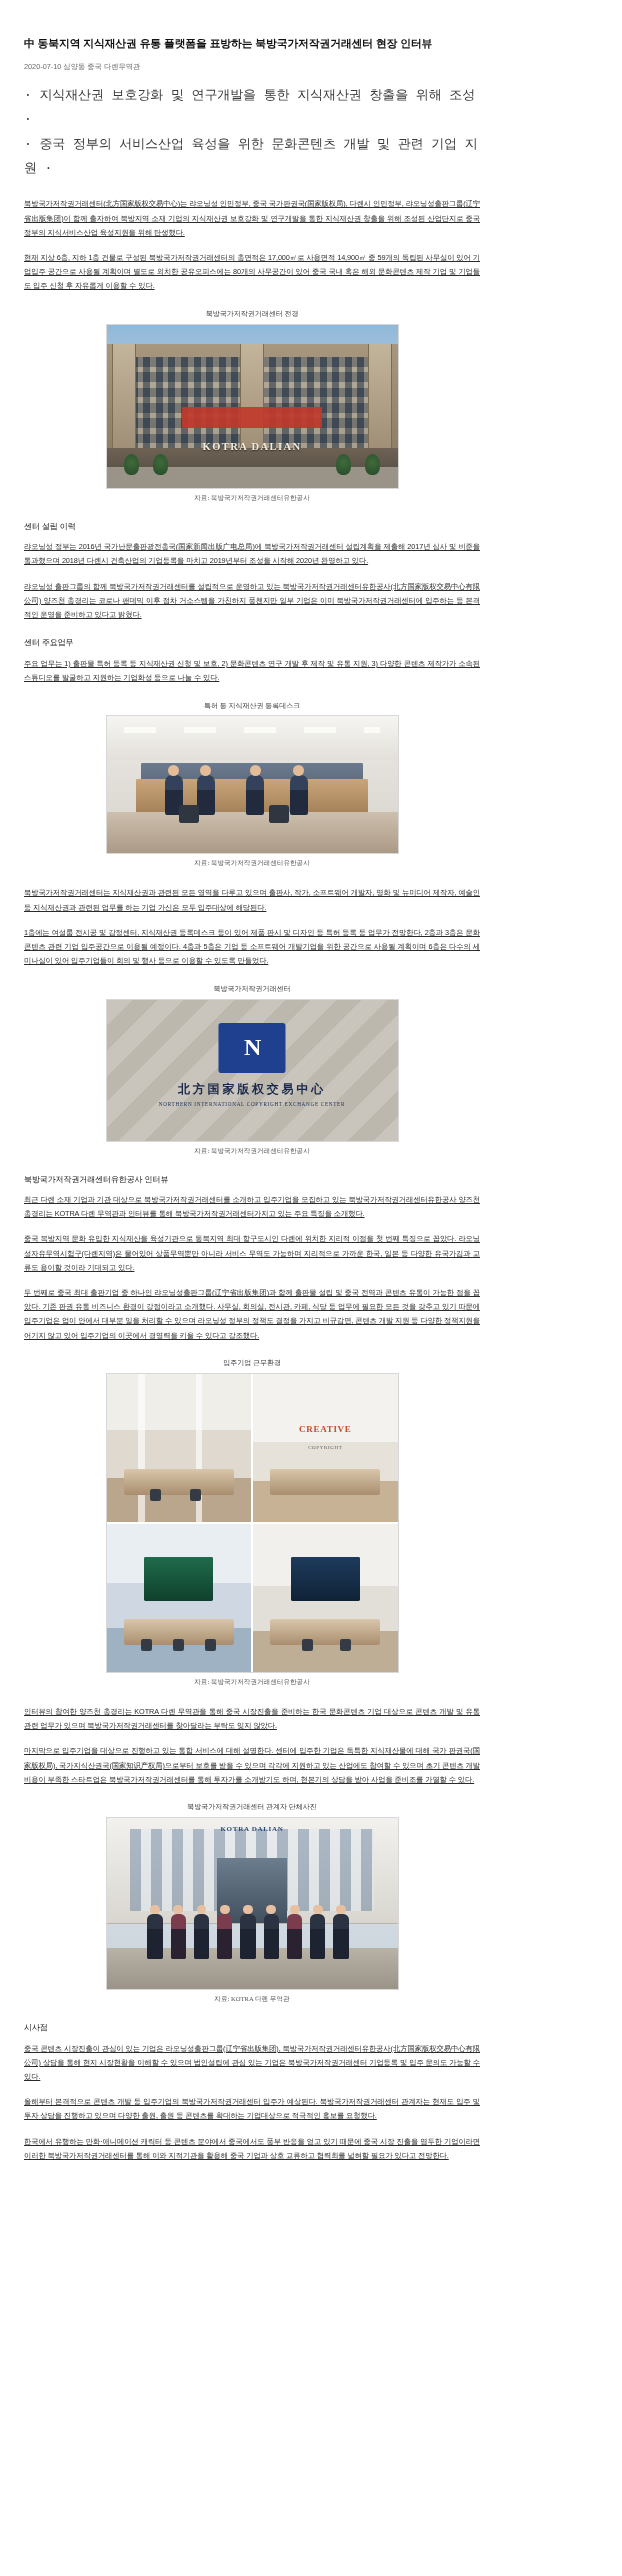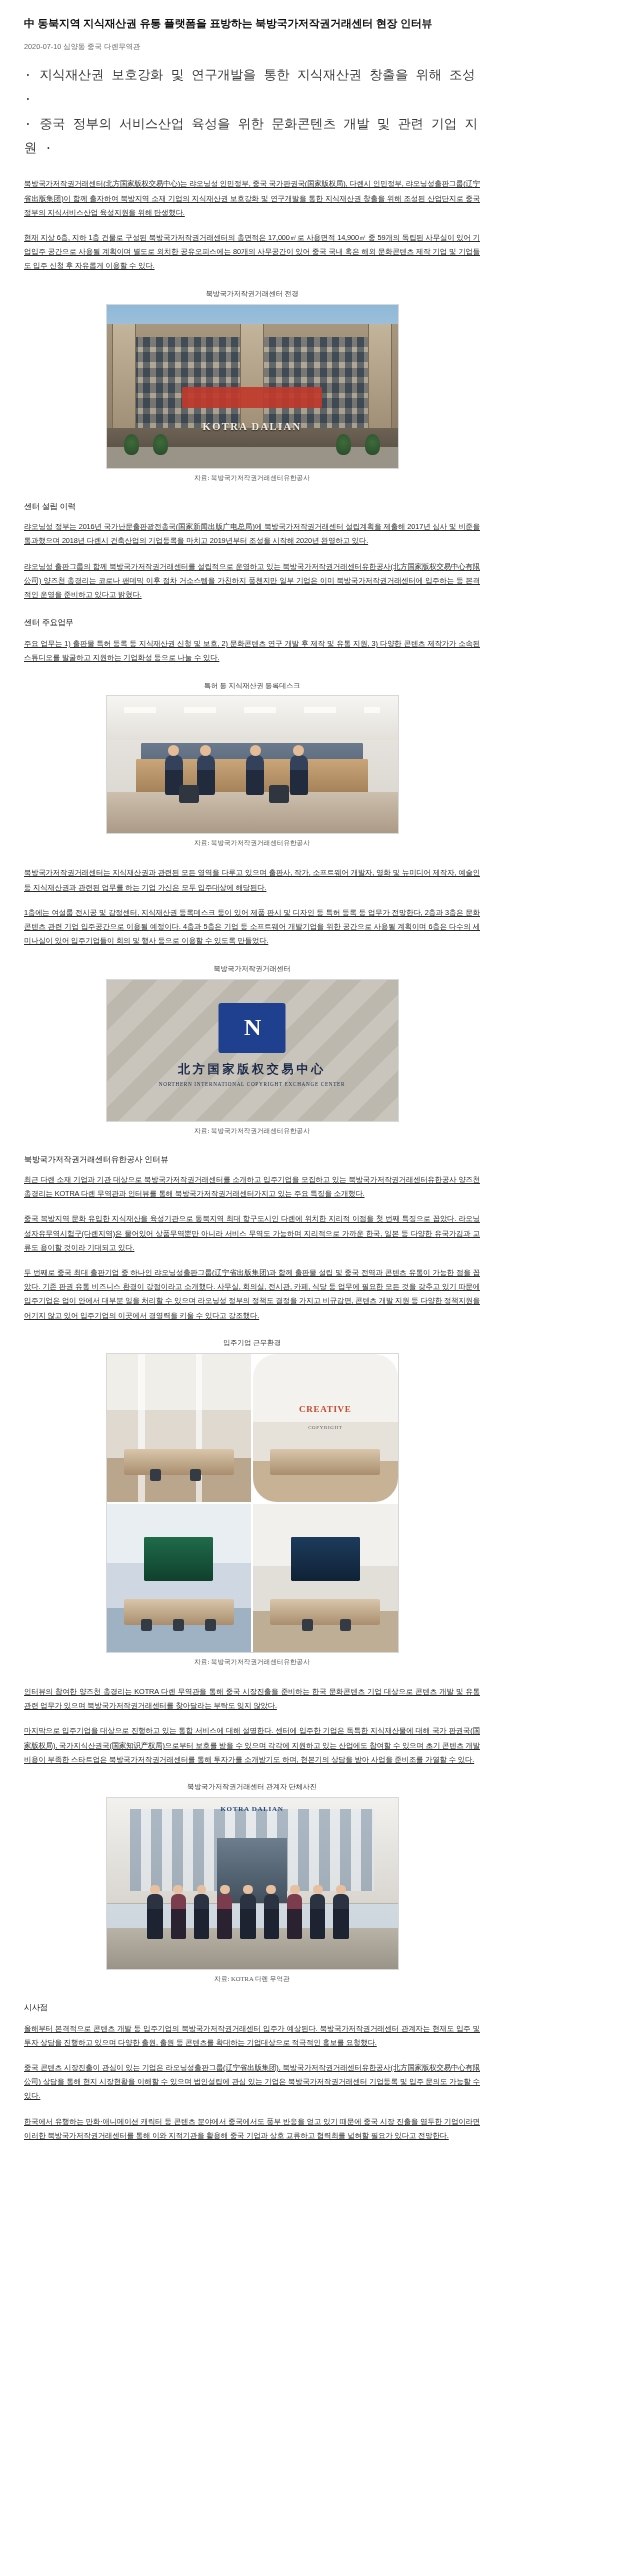--- a/index.html
+++ b/index.html
@@ -10,20 +10,21 @@
   }
   body {
     width: 622px;
     font-family: "Liberation Sans", sans-serif;
     color: #222222;
     -webkit-font-smoothing: antialiased;
   }
   .page {
     width: 504px;
     padding: 15.3px 24px 28px 24px;
+    margin-top: 20px;
   }
   .doc-title {
     font-size: 10.8px;
     font-weight: bold;
     line-height: 1.55;
     color: #111111;
     margin: 0 0 9.8px 0;
     letter-spacing: -0.1px;
   }
   .doc-meta {
@@ -172,21 +173,21 @@
   }
 
   
   .office-grid {
     position: absolute; inset: 0;
     display: grid; grid-template-columns: 1fr 1fr; grid-template-rows: 1fr 1fr;
     gap: 2.1px; background: #ffffff;
   }
   .og-cell { position: relative; overflow: hidden; background: #ddd; }
   .og1 { background: linear-gradient(#f0eee9 0 38%, #dfd9cf 38% 70%, #b9a68c 70% 100%); }
-  .og2 { background: linear-gradient(#f4f2ee 0 46%, #e6e2da 46% 72%, #c8b296 72% 100%); border-radius: 24px; }
+  .og2 { background: linear-gradient(#f4f2ee 0 46%, #e6e2da 46% 72%, #c8b296 72% 100%); }
   .og3 { background: linear-gradient(#e9eef3 0 40%, #cfd8e2 40% 70%, #9fb2c4 70% 100%); }
   .og4 { background: linear-gradient(#f2f0ec 0 42%, #e2dfd8 42% 72%, #bfae96 72% 100%); }
   .og-table { position: absolute; left: 12%; right: 12%; bottom: 18%; height: 18%;
     background: linear-gradient(#d9c6ab, #a98e6e); border-radius: 2.1px; }
   .og-screen { position: absolute; left: 26%; right: 26%; top: 22%; height: 30%;
     background: linear-gradient(#1d3b5c, #0f2236); border-radius: 1.4px; }
   .og-screen.green { background: linear-gradient(#1f6b4a, #10402d); }
   .og-word { position: absolute; left: 0; right: 0; top: 34%; text-align: center;
     color: #c94b2f; font-size: 9px; font-weight: bold; letter-spacing: 0.7px; }
   .og-sub { position: absolute; left: 0; right: 0; top: 48%; text-align: center;
@@ -352,18 +353,18 @@
       <div class="gp-person" style="left:46%"></div>
       <div class="gp-person" style="left:54%"></div>
       <div class="gp-person f" style="left:62%"></div>
       <div class="gp-person" style="left:70%"></div>
       <div class="gp-person" style="left:78%"></div>
     </div>
     <div class="fig-source">자료: KOTRA 다롄 무역관</div>
   </div>
 
   <h3 class="section">시사점</h3>
+  <p class="body">중국 콘텐츠 시장진출이 관심이 있는 기업은 라오닝성출판그룹(辽宁省出版集团), 북방국가저작권거래센터유한공사(北方国家版权交易中心有限公司) 상담을 통해 현지 시장현황을 이해할 수 있으며 법인설립에 관심 있는 기업은 북방국가저작권거래센터 기업등록 및 입주 문의도 가능할 수 있다.</p>
   <p class="body">올해부터 본격적으로 콘텐츠 개발 등 입주기업의 북방국가저작권거래센터 입주가 예상된다. 북방국가저작권거래센터 관계자는 현재도 입주 및 투자 상담을 진행하고 있으며 다양한 출원, 출원 등 콘텐츠를 확대하는 기업대상으로 적극적인 홍보를 요청했다.</p>
-  <p class="body">중국 콘텐츠 시장진출이 관심이 있는 기업은 라오닝성출판그룹(辽宁省出版集团), 북방국가저작권거래센터유한공사(北方国家版权交易中心有限公司) 상담을 통해 현지 시장현황을 이해할 수 있으며 법인설립에 관심 있는 기업은 북방국가저작권거래센터 기업등록 및 입주 문의도 가능할 수 있다.</p>
   <p class="body">한국에서 유행하는 만화·애니메이션 캐릭터 등 콘텐츠 분야에서 중국에서도 풍부 반응을 얻고 있기 때문에 중국 시장 진출을 염두한 기업이라면 이러한 북방국가저작권거래센터를 통해 이와 지적기관을 활용해 중국 기업과 상호 교류하고 협력최를 넓혀할 필요가 있다고 전망한다.</p>
 
 </div>
 
 
 </body></html>

